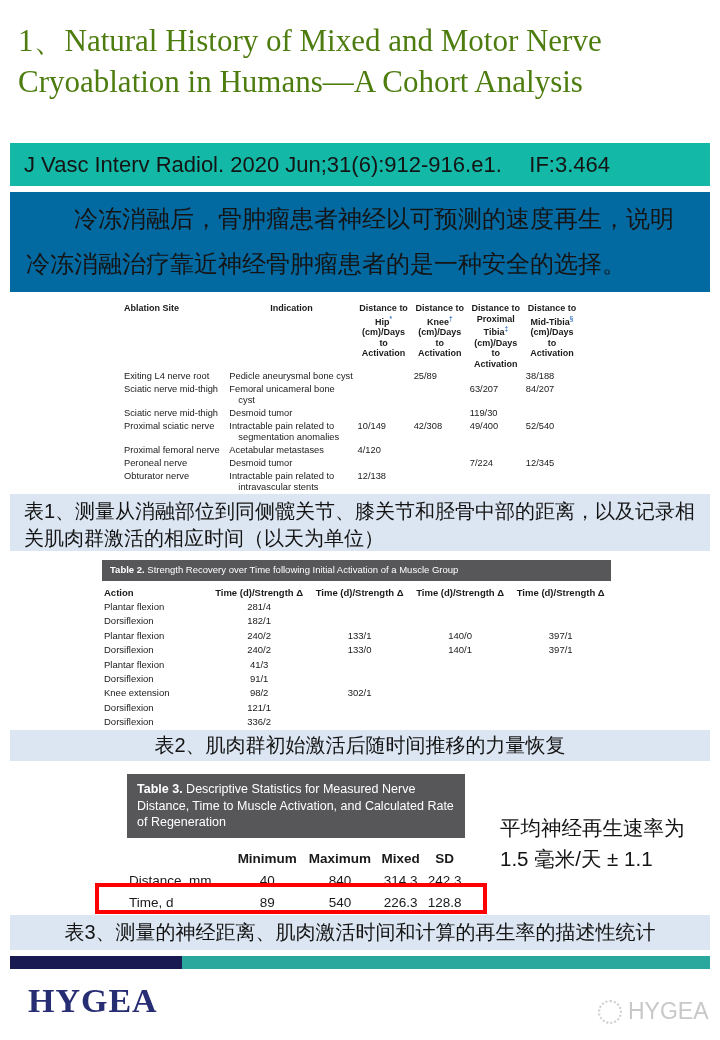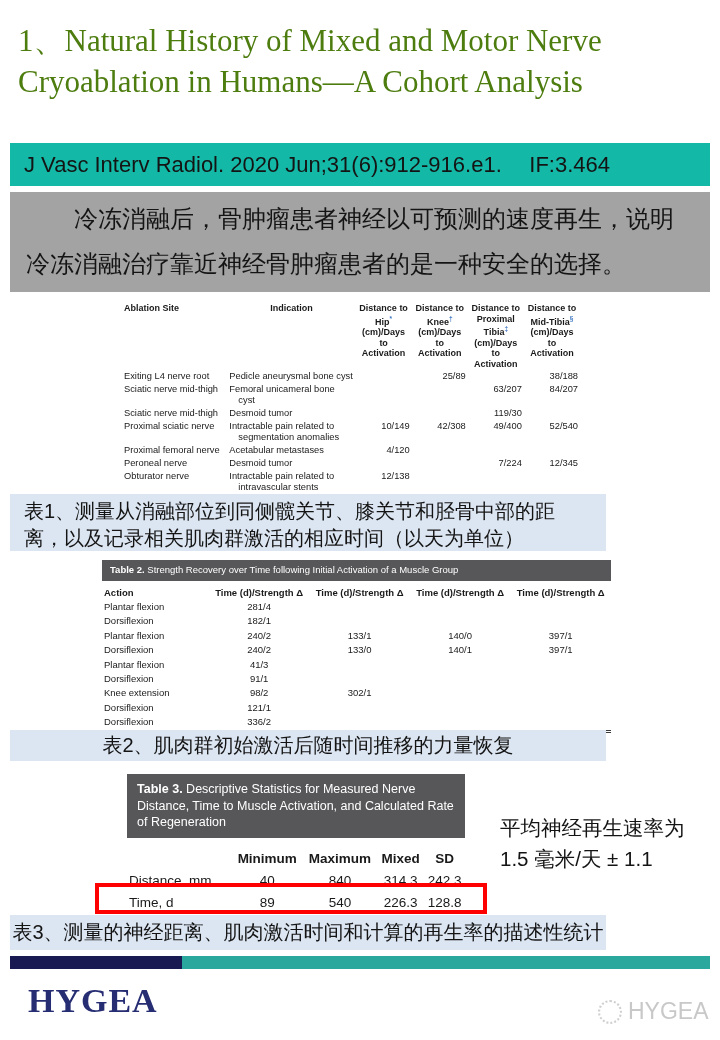--- a/index.html
+++ b/index.html
@@ -9,21 +9,21 @@
   .title { position:absolute; left:18px; top:20px; width:692px;
            font-size:31px; line-height:41px; color:#4d7c0f;font-family:Liberation Serif, serif; }
 
   .cite-bar { position:absolute; left:10px; top:143px; width:700px; height:43px;
               background:#14b8a6; display:flex; align-items:center;
               font-size:22px; color:#141414; box-sizing:border-box; }
   .cite-bar .cit { margin-left:14px; }
   .cite-bar .if  { margin-left:auto; margin-right:100px; }
 
   .summary { position:absolute; left:10px; top:192px; width:700px; height:100px;
-             background:#a3a3a3; font-size:24px; line-height:45px; color:#141414;
+             background:#0369a1; font-size:24px; line-height:45px; color:#141414;
              padding:4px 26px 0 16px; box-sizing:border-box; text-indent:2em; }
 
   .figure { position:absolute; background:#fff; }
   .f1 { left:85px;  top:295px; width:532px; height:198px; }
   .f2 { left:85px;  top:555px; width:532px; height:173px; }
   .f3 { left:125px; top:770px; width:342px; height:146px; }
 
   .tblock { box-sizing:border-box; }
   .f1 .tblock { margin:7px auto 0; width:458px; }
   .f2 .tblock { margin:5px 0 0 17px; width:509px; }
@@ -37,40 +37,40 @@
   table.jt { border-collapse:collapse; width:100%; border-bottom:3px double #3a3a3a; color:#1a1a1a; }
   .jt th { font-weight:bold; padding:1px 2px; }
   .jt td { padding:1px 2px; vertical-align:top; }
 
   .jt1 { font-size:9.3px; line-height:11px; margin-top:3px; }
   .jt1 th { font-size:9px; line-height:10.5px; vertical-align:top; }
   .jt1 th:nth-child(1){ width:23%; text-align:left; }
   .jt1 th:nth-child(2){ width:28%; text-align:center; }
   .jt1 th:nth-child(n+3){ width:12.25%; text-align:center; }
   .jt1 td:nth-child(-n+2){ text-align:left; padding-left:11px; text-indent:-9px; }
-  .jt1 td:nth-child(n+3){ text-align:right; }
+  .jt1 td:nth-child(n+3){ text-align:left; }
 
   .jt2 { font-size:9.5px; line-height:12.4px; margin-top:5px; }
   .jt2 th { font-size:9.5px; }
   .jt2 th:nth-child(1){ width:21%; text-align:left; }
   .jt2 th:nth-child(n+2){ width:19.75%; text-align:center; }
   .jt2 td:nth-child(n+2){ text-align:center; }
 
   .jt3 { font-size:13.5px; line-height:16px; margin-top:10px; }
   .jt3 td, .jt3 th { padding:3px 2px; }
   .jt3 th:nth-child(1){ width:31%; text-align:left; }
   .jt3 th:nth-child(2){ width:21%; text-align:center; }
   .jt3 th:nth-child(3){ width:22%; text-align:center; }
   .jt3 th:nth-child(4){ width:14%; text-align:center; }
   .jt3 th:nth-child(5){ width:12%; text-align:center; }
   .jt3 td:nth-child(n+2){ text-align:center; }
 
   sup.mark { color:#3f78c1; font-size:0.72em; }
 
-  .cap { position:absolute; left:10px; width:596px; background:#dce6f2;
+  .cap { position:absolute; left:10px; width:700px; background:#dce6f2;
          color:#141414; font-size:20px; box-sizing:border-box; }
   .cap1 { top:494px; height:57px; line-height:27px; padding:4px 14px 0; }
   .cap2 { top:730px; height:31px; line-height:31px; text-align:center; }
   .cap3 { top:915px; height:35px; line-height:35px; text-align:center; }
 
   .red-box { position:absolute; left:95px; top:883px; width:384px; height:23px;
              border:4px solid #fe0000; z-index:5; background:transparent; }
 
   .annotation { position:absolute; left:500px; top:812px; width:215px;
                 font-size:20.5px; line-height:31px; color:#141414; }

